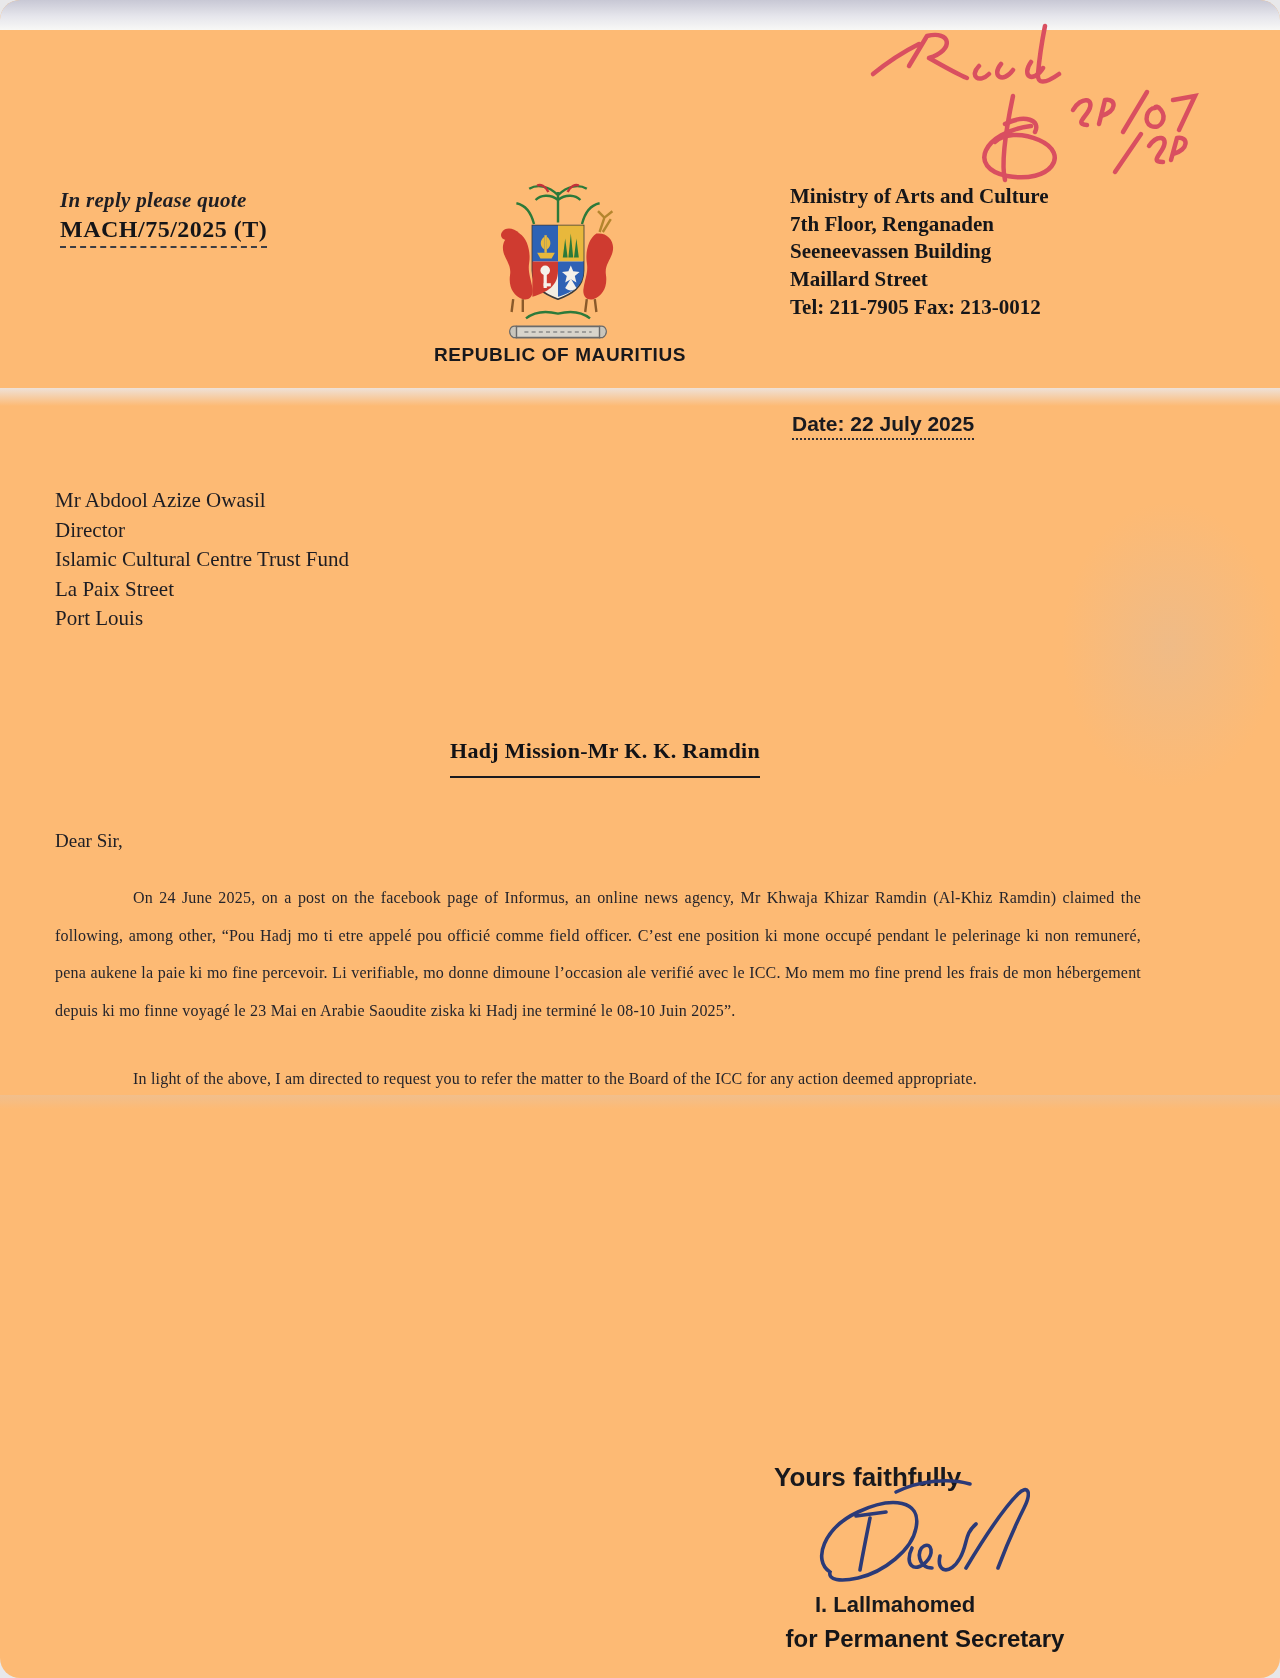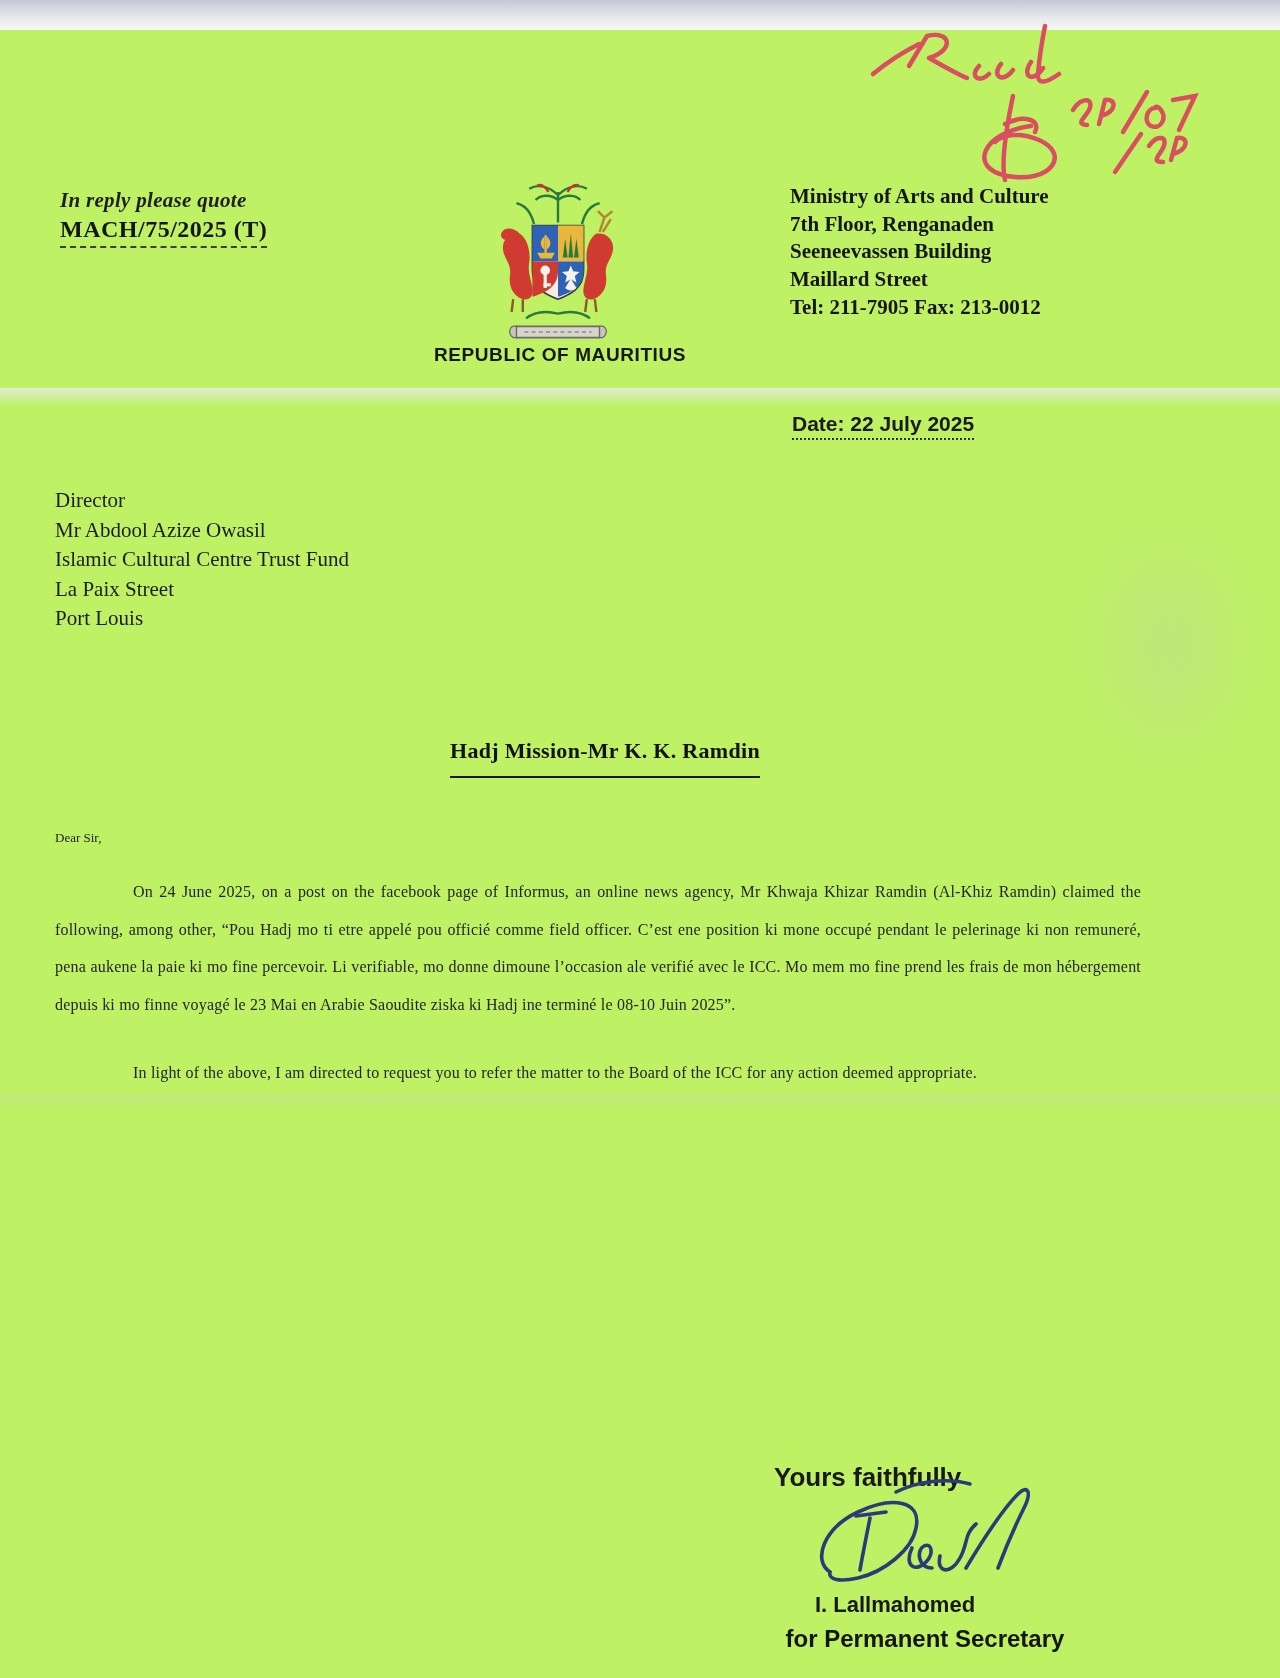--- a/index.html
+++ b/index.html
@@ -1,19 +1,19 @@
 <!DOCTYPE html>
 <html><head>
 <meta charset="utf-8">
 <style>
   html,body{margin:0;padding:0;background:#e8e8ea;}
   .page{
     position:relative;width:1280px;height:1678px;margin:0 auto;
-    background:#bef264;overflow:hidden;
-    font-family:"Liberation Serif", serif;color:#232328;
+    background:#fdba74;overflow:hidden;
+    font-family:"Liberation Serif", serif;color:#232328;border-radius:20px;
   }
   
   .scan-top{position:absolute;left:0;top:0;width:1280px;height:30px;
     background:linear-gradient(180deg,#c8c8d5 0%,#e6e6ec 55%,#f8f8f6 100%);}
   .scan-band{position:absolute;left:0;top:388px;width:1280px;height:18px;
     background:linear-gradient(180deg,#ebebf0,rgba(248,248,246,0));opacity:.8;}
   .scan-smudge1{position:absolute;left:1060px;top:500px;width:220px;height:290px;
     background:radial-gradient(ellipse at center,rgba(190,190,200,.22),rgba(190,190,200,0) 70%);}
   .scan-smudge2{position:absolute;left:0px;top:1095px;width:1280px;height:14px;
     background:linear-gradient(180deg,rgba(205,205,214,.25),rgba(205,205,214,0));}
@@ -39,21 +39,21 @@
   
   .recipient{position:absolute;left:55px;top:486px;font-size:21px;line-height:29.5px;color:#1d1d23;}
 
   
   .subject-wrap{position:absolute;left:55px;top:738px;width:1100px;text-align:center;}
   .subject{display:inline-block;font-weight:bold;font-size:22px;letter-spacing:.3px;color:#121216;
     border-bottom:2.5px solid #1a1a1e;padding-bottom:12px;}
 
   
   .letter-flow{position:absolute;left:55px;top:830px;width:1086px;}
-  .salutation{font-size:13px;margin:0 0 27px 0;color:#202026;}
+  .salutation{font-size:19px;margin:0 0 27px 0;color:#202026;}
   .para{margin:0 0 31px 0;text-indent:78px;text-align:justify;
     font-size:16px;line-height:37.5px;letter-spacing:.2px;color:#24242b;}
 
   
   .valediction{position:absolute;left:774px;top:1462px;
     font-family:"Liberation Sans",sans-serif;font-weight:bold;font-size:26px;color:#19191d;}
   .signature{position:absolute;left:800px;top:1472px;width:230px;height:130px;}
   .signatory{position:absolute;left:745px;top:1592px;width:300px;text-align:center;
     font-family:"Liberation Sans",sans-serif;font-weight:bold;font-size:22px;color:#18181c;}
   .signatory-title{position:absolute;left:725px;top:1625px;width:400px;text-align:center;
@@ -154,22 +154,22 @@
     <div>Seeneevassen Building</div>
     <div>Maillard Street</div>
     <div class="contact">Tel: 211-7905  Fax: 213-0012</div>
   </div>
 
   <div class="dateline">
     <span>Date: 22 July 2025</span>
   </div>
 
   <div class="recipient">
+    <div>Mr Abdool Azize Owasil</div>
     <div>Director</div>
-    <div>Mr Abdool Azize Owasil</div>
     <div>Islamic Cultural Centre Trust Fund</div>
     <div>La Paix Street</div>
     <div>Port Louis</div>
   </div>
 
   <div class="subject-wrap">
     <span class="subject">Hadj Mission-Mr K. K. Ramdin</span>
   </div>
 
   <div class="letter-flow">

